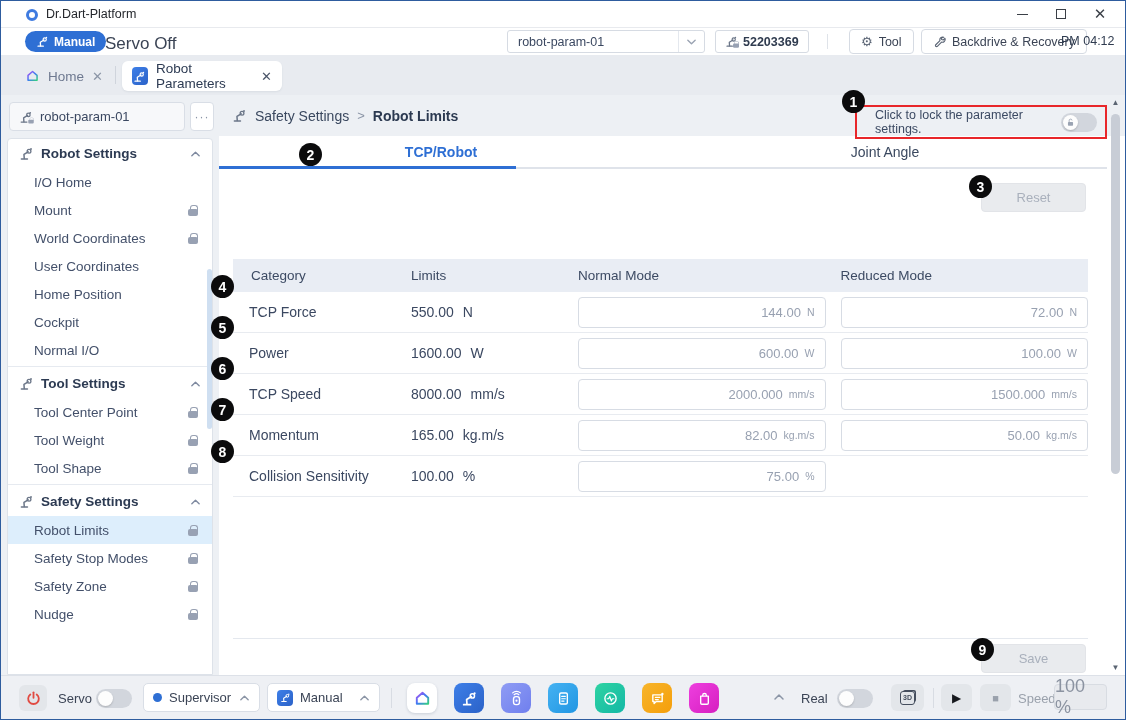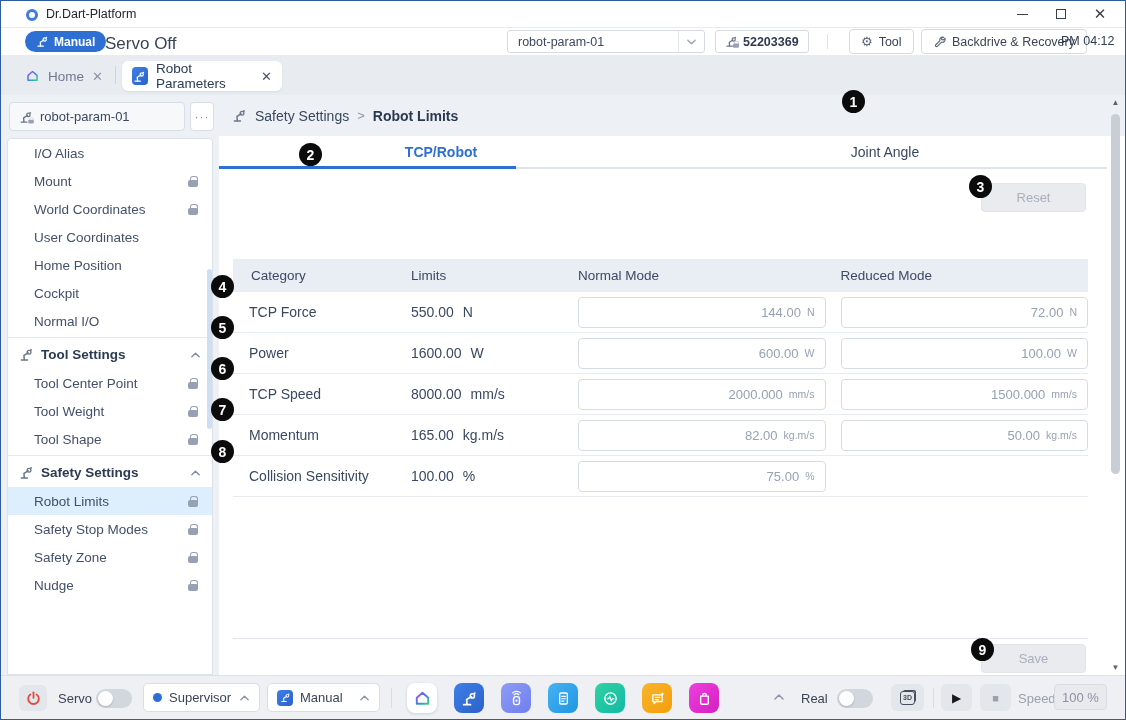--- a/index.html
+++ b/index.html
@@ -116,21 +116,21 @@
   .dk-task { background:linear-gradient(135deg,#45b2f2,#2196e3); }
   .dk-mon { background:linear-gradient(135deg,#2ed3a2,#14b8a6); }
   .dk-log { background:linear-gradient(135deg,#f7b52b,#f59e0b); }
   .dk-store { background:linear-gradient(135deg,#ee3fdf,#d61fc0); }
   .dock-chev { position:absolute; left:772px; top:17px; color:#8b95a6; }
   .sq-btn { position:absolute; top:8px; height:27px; background:#e3e6ea; border-radius:6px; display:flex; align-items:center; justify-content:center; }
   .btn-3d { left:890px; width:33px; }
   .sq3d { width:15px; height:14px; border:1.4px solid #454e5e; border-radius:3px; font-size:7px; font-weight:bold; color:#454e5e; display:flex; align-items:center; justify-content:center; box-shadow:2px -2px 0 -1px #454e5e; }
   .btn-play { left:940px; width:31px; font-size:12px; color:#16181d; }
   .btn-stop { left:979px; width:31px; font-size:11px; color:#9aa1ac; }
-  .speed-badge { position:absolute; left:1053px; top:8px; width:53px; height:26px; background:#e8eaee; border:1px solid #d8dce2; border-radius:4px; display:flex; align-items:center; justify-content:center; font-size:13px; color:#8b93a1; }
+  .speed-badge { position:absolute; left:1053px; top:8px; width:53px; height:26px; background:#e8eaee; border:1px solid #d8dce2; border-radius:4px; display:flex; align-items:center; justify-content:center; font-size:18px; color:#8b93a1; }
 
   
   .ann { position:absolute; width:23px; height:23px; background:#0b0b0c; color:#fff; border-radius:50%; display:flex; align-items:center; justify-content:center; font-size:14px; font-weight:bold; z-index:50; }
   svg.ic { display:block; }
 </style>
 </head>
 <body>
 
 <svg width="0" height="0" style="position:absolute">
   <defs>
@@ -271,22 +271,33 @@
           <svg class="ic" width="14" height="14" style="color:#6b7688">
               <use href="#i-arm"></use>
             </svg>
           <span class="lock" style="position:absolute;right:-3px;bottom:-2px;transform:scale(.55)"></span>
         </span>
         <span>robot-param-01</span>
       </div>
       <div class="more-btn">···</div>
 
       <div class="nav-card">
-        <div class="nav-item">
-            <span>I/O Alias</span>
+        <div class="nav-group">
+          <svg class="arm-svg ic" width="15" height="15">
+              <use href="#i-arm"></use>
+            </svg>
+          <span>Robot Settings</span>
+          <span class="chev">
+              <svg class="ic" width="11" height="8">
+                <use href="#i-chevu"></use>
+              </svg>
+            </span>
+        </div>
+        <div class="nav-item">
+            <span>I/O Home</span>
           </div>
         <div class="nav-item">
             <span>Mount</span>
             <span class="lock"></span>
           </div>
         <div class="nav-item">
             <span>World Coordinates</span>
             <span class="lock"></span>
           </div>
         <div class="nav-item">
@@ -362,20 +373,30 @@
     <div class="main">
       <div class="bc-row">
         <svg class="arm-svg ic" width="15" height="15">
             <use href="#i-arm"></use>
           </svg>
         <span class="bc-group">Safety Settings</span>
         <span class="bc-sep">&gt;</span>
         <span class="bc-page">Robot Limits</span>
       </div>
 
+      <div class="lockbox">
+        <span class="hint">Click to lock the parameter settings.</span>
+        <span class="toggle">
+          <span class="knob">
+              <svg class="ic" width="9" height="9">
+                <use href="#i-unlock"></use>
+              </svg>
+            </span>
+        </span>
+      </div>
 
       <div class="param-tabs">
         <div class="ptab on">TCP/Robot</div>
         <div class="ptab">Joint Angle</div>
         <div class="ptab-line"></div>
       </div>
 
       <div class="btn-grey reset-btn">Reset</div>
 
       <div class="ptable">

